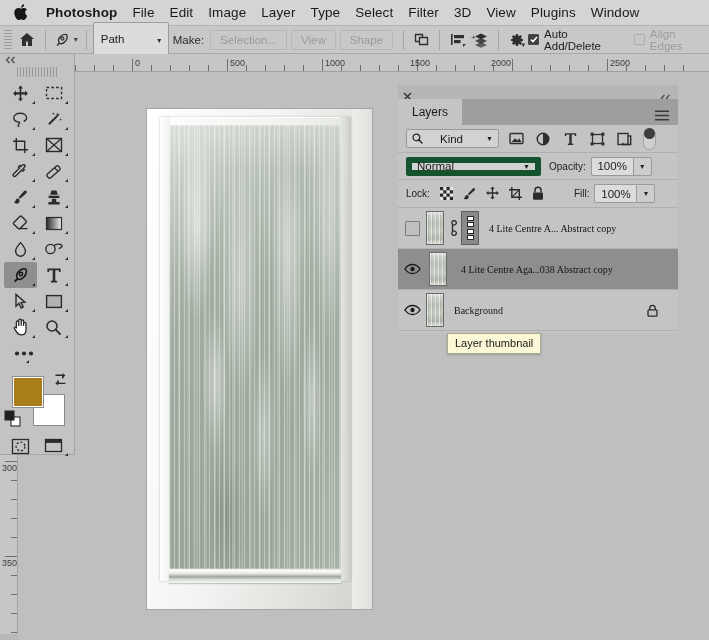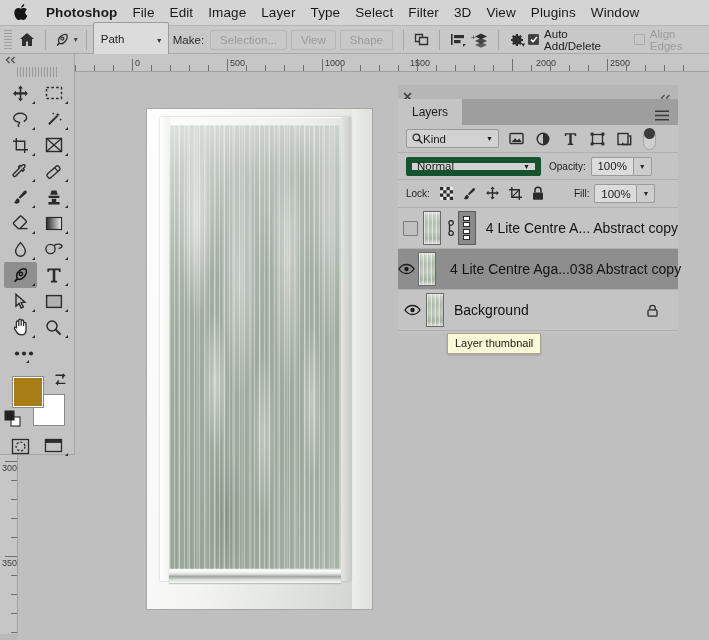--- a/index.html
+++ b/index.html
@@ -235,21 +235,21 @@
   }
   .panel-menu { position: absolute; right: 9px; top: 8px; }
   .panel-body { background: #c4c4c4; padding-bottom: 2px; }
   .row-filter {
     height: 28px; display: flex; align-items: center; gap: 7px;
     padding: 0 8px; border-bottom: 1px solid #b0b0b0;
   }
   .kind-select {
     height: 19px; width: 93px; background: #d2d2d2;
     border: 1px solid #9a9a9a; border-radius: 2px;
-    display: flex; align-items: center; gap: 0; padding: 0 5px;
+    display: flex; align-items: center; gap: 17px; padding: 0 5px;
     font-size: 11.5px; color: #1c1c1c; position: relative;
   }
   .kind-select .arr { position: absolute; right: 5px; font-size: 7px; }
   .filt-icon { width: 20px; height: 20px; display:flex; align-items:center; justify-content:center; color:#2e2e2e;}
   .toggle-pill {
     width: 13px; height: 22px; border-radius: 7px;
     background: #cfcfcf; border: 1px solid #a3a3a3; position: relative; margin-left: 2px;
   }
   .toggle-pill::after {
     content: ''; position: absolute; left: 0px; top: -1px;
@@ -306,21 +306,21 @@
       rgba(255,255,255,.5) 0 1px, rgba(0,0,0,.06) 1px 2px, transparent 2px 4px);
   }
   .thumb-sel-brackets { position: absolute; inset: -4px -4px; pointer-events: none; }
   .link-icon { margin: 0 3px; color: #2b2b2b; display:flex; align-items:center;}
   .mask-thumb {
     width: 18px; height: 34px; border: 1px solid #5d5d5d; background: #8a8a8a;
     display: flex; flex-direction: column; align-items: center; justify-content: space-evenly;
     padding: 2px 0;
   }
   .mask-thumb i { display: block; width: 7px; height: 5px; background: #fff; border: 1px solid #2a2a2a; }
-  .layer-name { font-size: 14px; color: #141414; margin-left: 10px; white-space: nowrap; }
+  .layer-name { font-size: 10px; color: #141414; margin-left: 10px; white-space: nowrap; font-family: Liberation Serif, serif; }
   .lock-badge { position: absolute; right: 20px; color: #2b2b2b; display:flex; }
 
   
   .tooltip {
     position: absolute; left: 447px; top: 333px;
     background: #faf8d6; border: 1px solid #a9a78f;
     font-size: 11px; color: #1a1a1a;
     padding: 3px 7px 4px; white-space: nowrap; z-index: 20;
     box-shadow: 0 1px 2px rgba(0,0,0,.18);
   }
@@ -446,21 +446,21 @@
     <div class="tick" style="left:342px;top:11px;width:1px;height:6px"></div>
     <div class="tick" style="left:361px;top:11px;width:1px;height:6px"></div>
     <div class="tick" style="left:380px;top:11px;width:1px;height:6px"></div>
     <div class="tick" style="left:399px;top:5px;width:1px;height:12px"></div>
     <span class="rlabel" style="left:392px;top:5px">1500</span>
     <div class="tick" style="left:418px;top:11px;width:1px;height:6px"></div>
     <div class="tick" style="left:437px;top:11px;width:1px;height:6px"></div>
     <div class="tick" style="left:456px;top:11px;width:1px;height:6px"></div>
     <div class="tick" style="left:475px;top:11px;width:1px;height:6px"></div>
     <div class="tick" style="left:494px;top:5px;width:1px;height:12px"></div>
-    <span class="rlabel" style="left:518px;top:5px">2000</span>
+    <span class="rlabel" style="left:473px;top:5px">2000</span>
     <div class="tick" style="left:513px;top:11px;width:1px;height:6px"></div>
     <div class="tick" style="left:532px;top:11px;width:1px;height:6px"></div>
     <div class="tick" style="left:551px;top:11px;width:1px;height:6px"></div>
     <div class="tick" style="left:570px;top:11px;width:1px;height:6px"></div>
     <div class="tick" style="left:589px;top:5px;width:1px;height:12px"></div>
     <span class="rlabel" style="left:592px;top:5px">2500</span>
     <div class="tick" style="left:608px;top:11px;width:1px;height:6px"></div>
     <div class="tick" style="left:627px;top:11px;width:1px;height:6px"></div>
     <div class="tick" style="left:646px;top:11px;width:1px;height:6px"></div>
     <div class="tick" style="left:665px;top:11px;width:1px;height:6px"></div>

